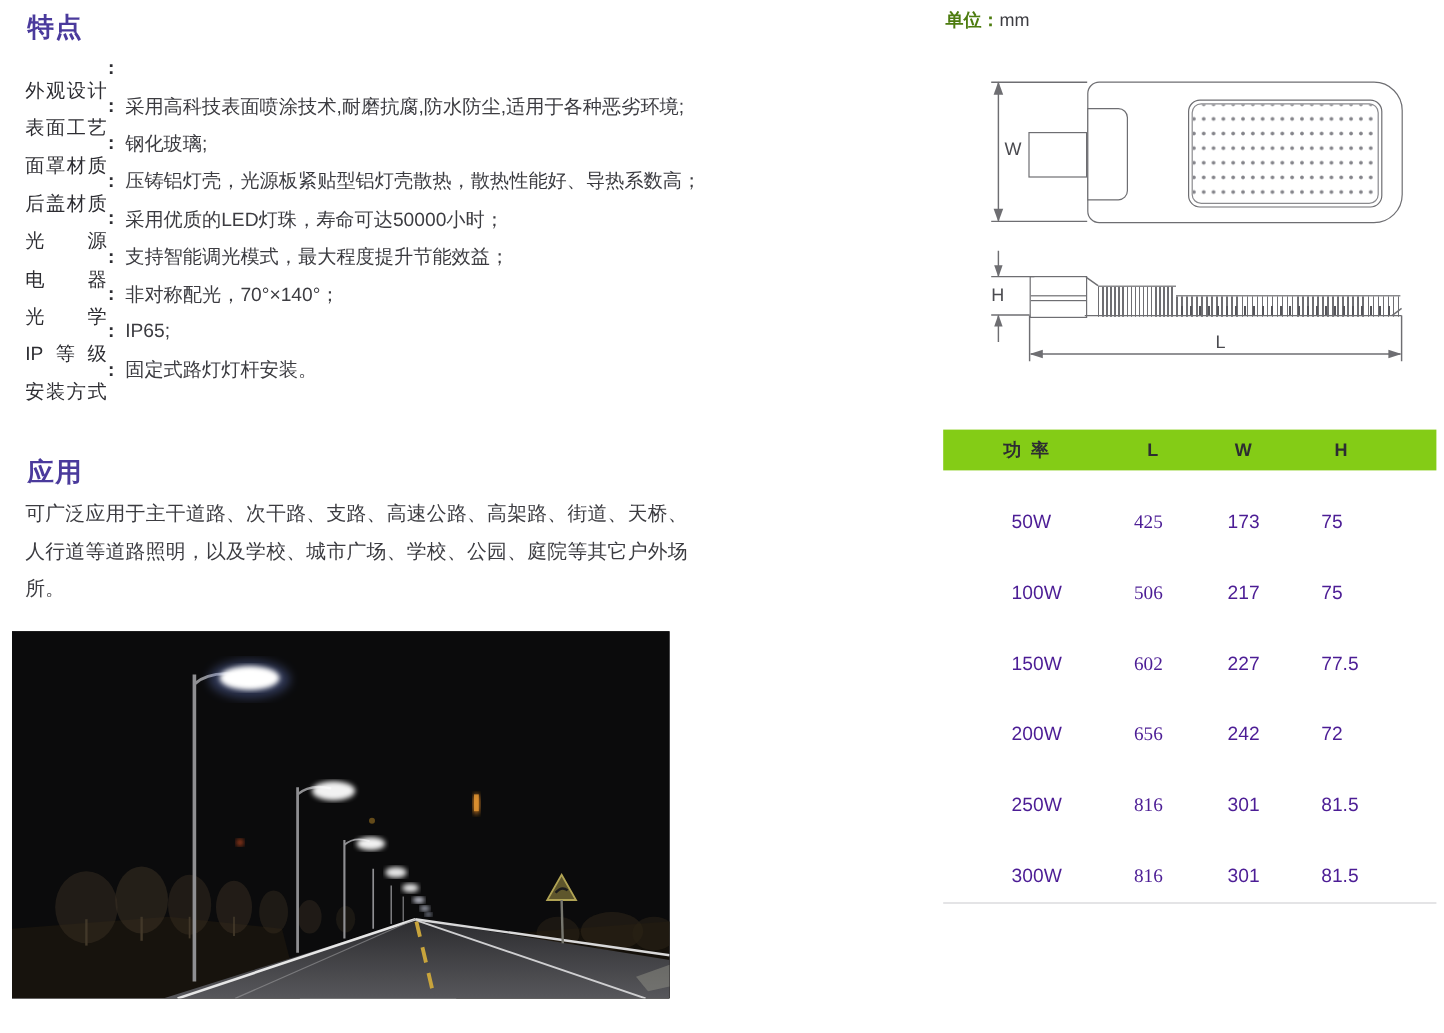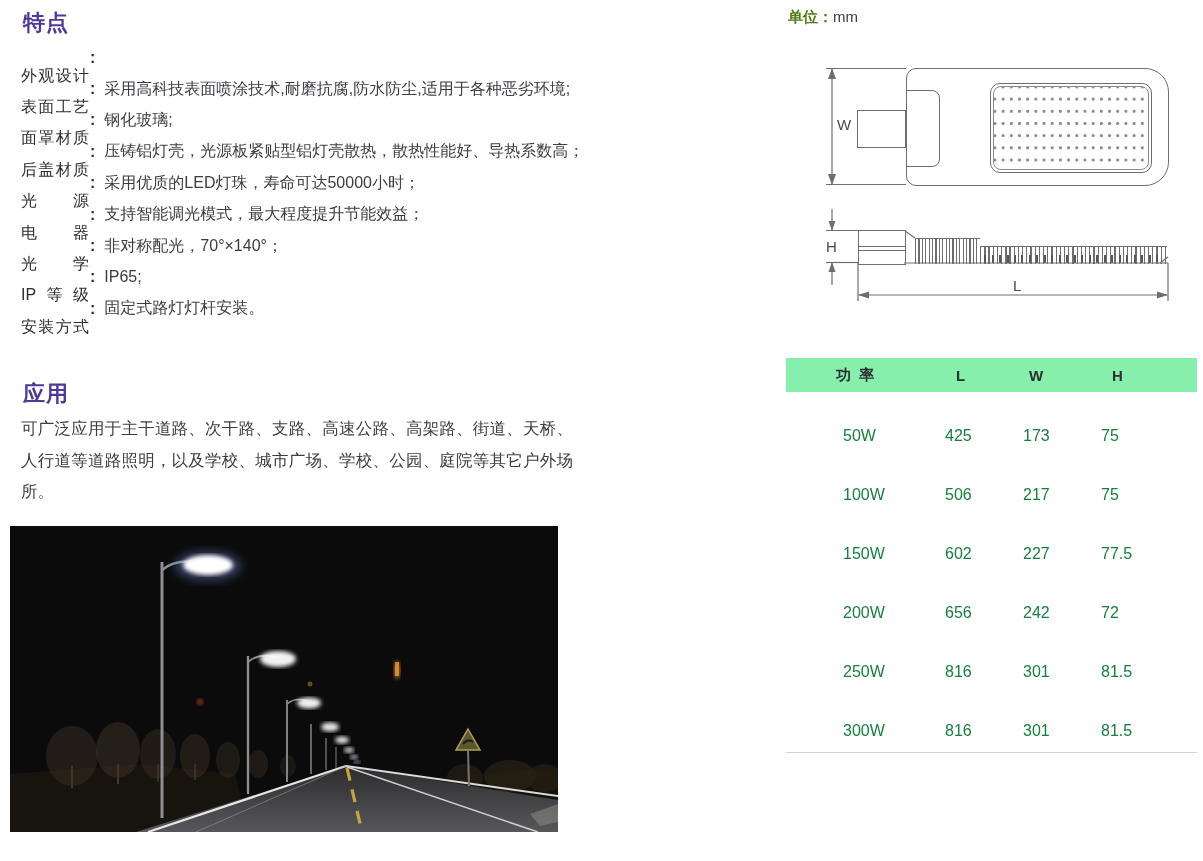--- a/index.html
+++ b/index.html
@@ -83,34 +83,34 @@
   }
   .sv-fins-short2{
     position:absolute;left:172px;top:50px;width:180px;height:8px;
     background:repeating-linear-gradient(90deg,#55555a 0 2px,rgba(0,0,0,0) 2px 7.5px);
   }
 
   
   .spec-table{position:absolute;left:786px;top:358px;width:411px;font-size:16px;}
   .spec-header{
     display:grid;grid-template-columns:150px 80px 78px 103px;align-items:center;
-    height:34px;background:#86efac;font-weight:bold;color:#2d2d32;font-size:15px;
+    height:34px;background:#84cc16;font-weight:bold;color:#2d2d32;font-size:15px;
   }
   .spec-header .h1{padding-left:50px;letter-spacing:2px;}
   .spec-header .h2{padding-left:20px;}
   .spec-header .h3{padding-left:13px;}
   .spec-header .h4{padding-left:18px;}
   .spec-rows{margin-top:5px;}
   .spec-row{
     display:grid;grid-template-columns:150px 80px 78px 103px;align-items:center;height:31px;
-    color:#15803d;
+    color:#4c1d95;
     margin-top:28px;
   }
   .spec-row .c1{padding-left:57px;}
-  .spec-row .c2{padding-left:9px;}
+  .spec-row .c2{padding-left:9px;font-family:Liberation Serif, serif;}
   .spec-row .c3{padding-left:7px;}
   .spec-row .c4{padding-left:7px;}
   .spec-bottomline{border-bottom:1.5px solid #d2d2d6;margin-top:6px;}
 </style>
 </head>
 <body>
 
 <div class="page">
 
   <h2 class="sec-title" id="features-title">特点</h2>

